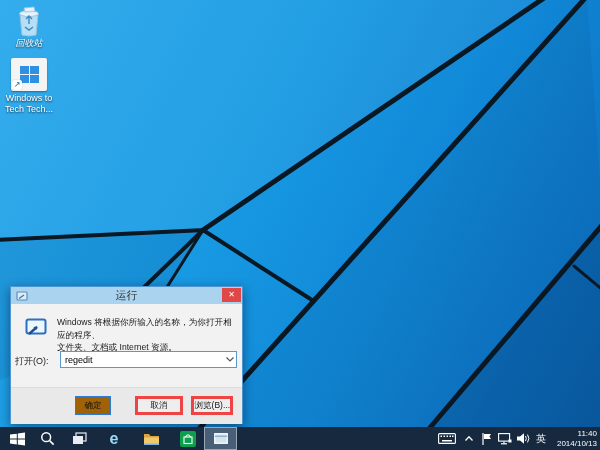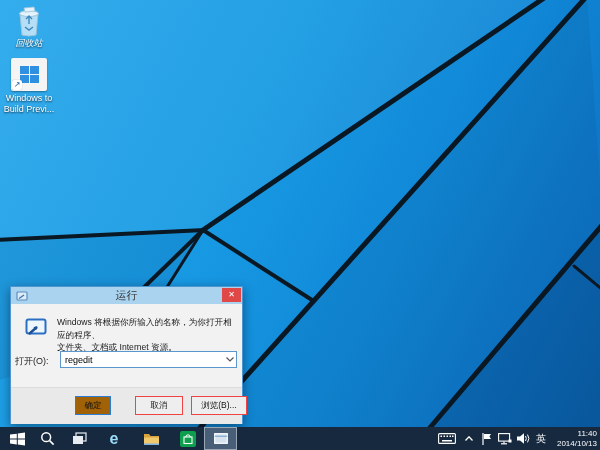--- a/index.html
+++ b/index.html
@@ -34,24 +34,24 @@
   .dlg-body{position:relative;height:120px;padding-left:32px;}
   .dlg-msgicon{position:absolute;left:13px;top:13px;}
   .dlg-msg{position:absolute;left:46px;top:12px;width:182px;font-size:8.6px;line-height:12.5px;color:#1a1a1a;}
   .dlg-openlabel{position:absolute;left:4px;top:51px;font-size:9px;color:#1a1a1a;}
   .dlg-combo{position:absolute;left:49px;top:47px;width:177px;height:17px;background:#fff;
     border:1px solid #5b97cf;display:flex;align-items:center;}
   .combo-input{flex:1;border:0;outline:none;background:transparent;font-size:9px;padding:0 0 0 4px;color:#000;height:13px;}
   .combo-arrow{width:13px;height:100%;display:flex;align-items:center;justify-content:center;cursor:pointer;}
   .dlg-footer{position:absolute;left:0;right:0;bottom:0;height:37px;background:#e9e9e9;border-top:1px solid #dcdcdc;}
   .dlg-btn{position:absolute;top:8px;height:19px;font-size:8.5px;color:#111;background:#eeeeee;
-    border:1px solid #ef4444;padding:0;cursor:pointer;}
+    border:3px solid #ef4444;padding:0;cursor:pointer;}
   .btn-ok{left:64px;width:36px;background:#a16207;border:1px solid #2d7cd4;}
   .btn-cancel{left:124px;width:48px;}
-  .btn-browse{left:180px;width:56px;}
+  .btn-browse{left:180px;width:42px;text-align:right;}
 
   
   .taskbar{position:absolute;left:0;bottom:0;width:600px;height:23px;background:#17293f;z-index:10;}
   .tb-btn{position:absolute;top:0;height:23px;width:26px;display:flex;align-items:center;justify-content:center;cursor:pointer;}
   .tb-active{background:rgba(190,220,250,.30);border:1px solid rgba(255,255,255,.45);}
   .ie-glyph{color:#9bdcf9;font-size:16px;font-weight:bold;line-height:16px;}
   .tray-txt{color:#fff;}
   .clock{position:absolute;right:3px;top:2px;width:56px;text-align:right;color:#fff;
     font-size:8px;line-height:9.5px;cursor:default;}
 </style>
@@ -92,21 +92,21 @@
       <svg width="19" height="17" viewBox="0 0 19 17">
         <rect x="0" y="0" width="9" height="8" fill="#2f8fe0"></rect>
         <rect x="10" y="0" width="9" height="8" fill="#2f8fe0"></rect>
         <rect x="0" y="9" width="9" height="8" fill="#2f8fe0"></rect>
         <rect x="10" y="9" width="9" height="8" fill="#2f8fe0"></rect>
       </svg>
       <div class="shortcut-arrow">↗</div>
     </div>
     <div class="lbl">
       <div>Windows to</div>
-      <div>Build Previ...</div>
+      <div>Tech Tech...</div>
     </div>
   </div>
 
 
   <div class="run-dialog">
     <div class="dlg-titlebar">
       <svg class="dlg-titleicon" width="12" height="10" viewBox="0 0 12 10">
         <rect x="1" y="1" width="10" height="8" rx="1" fill="#dcebf7" stroke="#5b8fc0" stroke-width="1.2"></rect>
         <path d="M3,7.5 L8,4" stroke="#3a76ad" stroke-width="1.3"></path>
       </svg>

